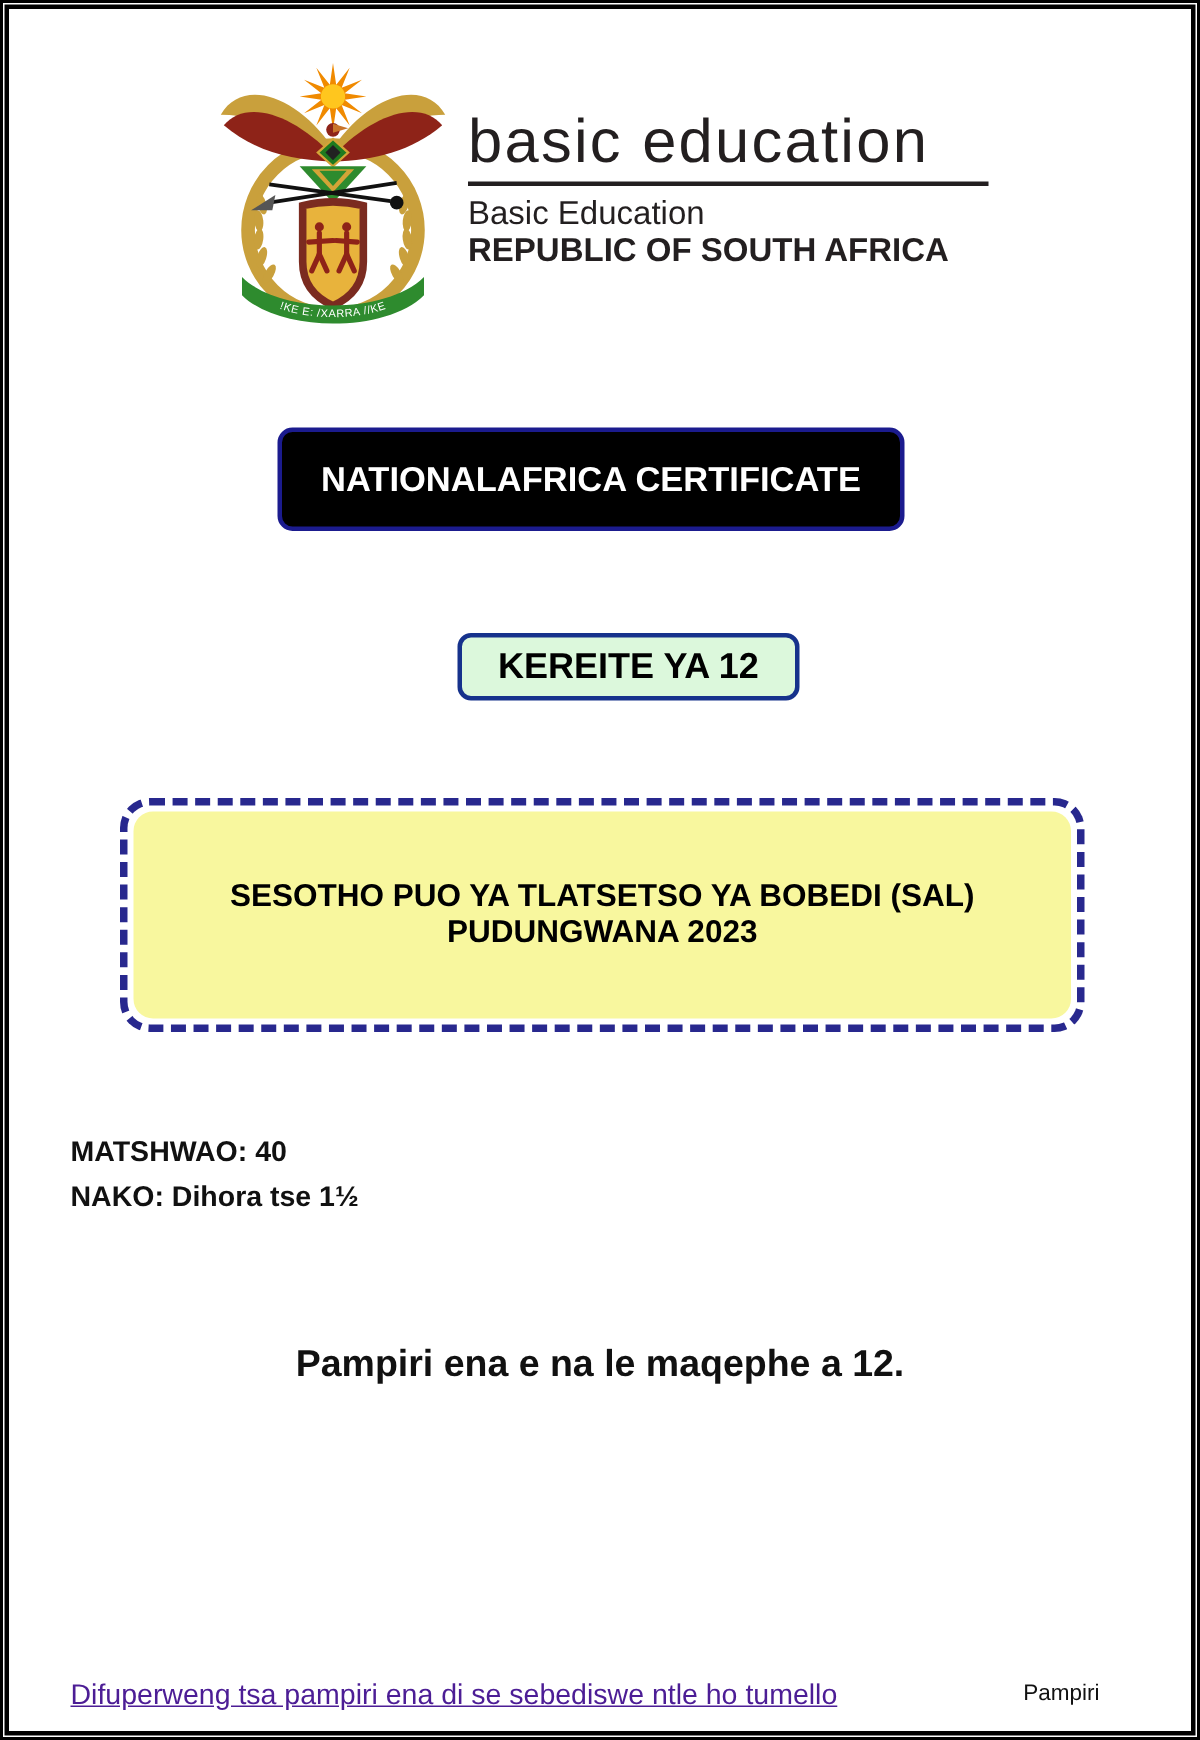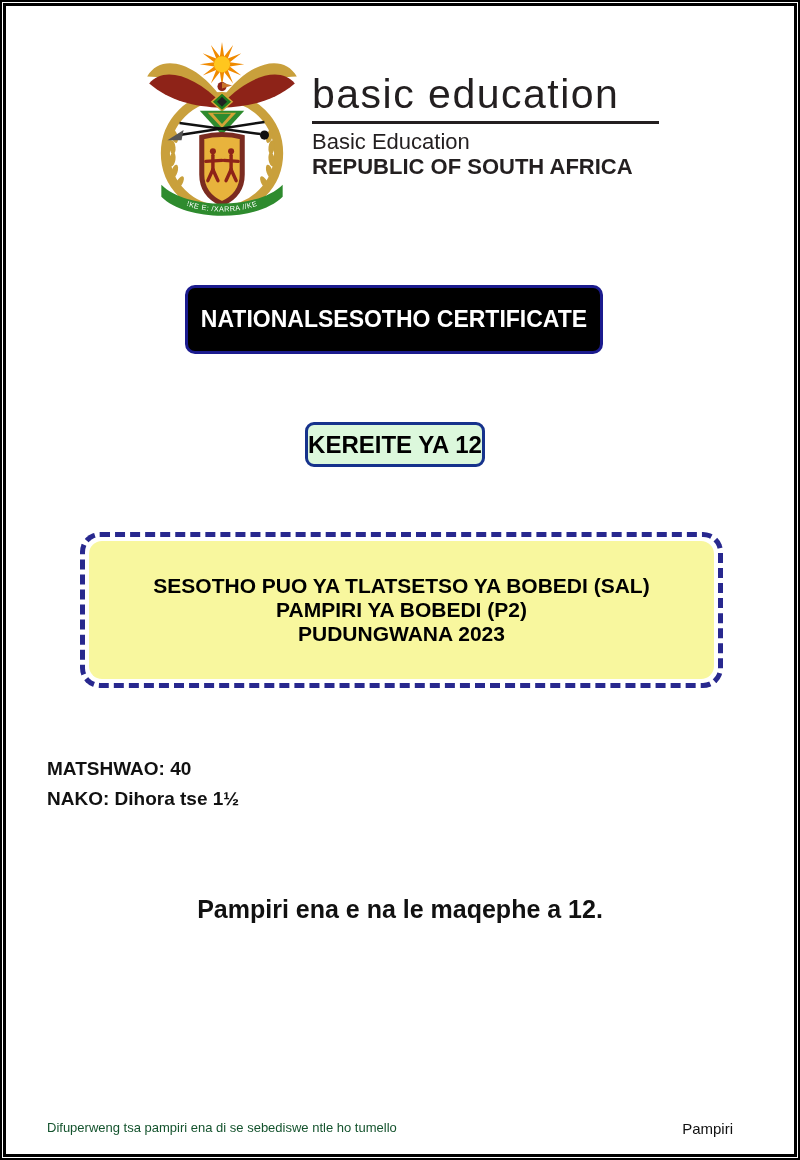--- a/index.html
+++ b/index.html
@@ -22,21 +22,21 @@
   .nsc-banner{
     position:absolute;left:183px;top:283px;width:418px;height:69px;
     background:var(--banner_bg,#000);border:3px solid var(--banner_border,#1b1b8e);
     border-radius:10px;box-sizing:border-box;
     display:flex;justify-content:center;align-items:center;
   }
   .nsc-banner .line{color:#fff;font-weight:700;font-size:23px;line-height:1.3;}
 
   
   .grade-badge{
-    position:absolute;left:303px;top:420px;width:180px;height:45px;
+    position:absolute;left:303px;top:420px;width:228px;height:45px;
     background:var(--grade_bg,#dcf8dc);border:3px solid var(--grade_border,#16328c);
     border-radius:9px;box-sizing:border-box;
     display:flex;justify-content:center;align-items:center;
     font-weight:700;font-size:24px;color:#000;
   }
 
   
   .subject-box{
     position:absolute;left:78px;top:530px;width:643px;height:156px;
     border:5px dashed var(--subject_border,#28288e);border-radius:20px;
@@ -48,21 +48,21 @@
     box-sizing:border-box;
   }
   .subject-line{font-weight:700;font-size:21px;color:#000;text-align:center;}
 
   
   .marks-line{position:absolute;left:45px;top:744px;font-weight:700;font-size:19px;margin-top:12px;}
   .time-line{position:absolute;left:45px;top:786px;font-weight:700;font-size:19px;}
   .pages-note{position:absolute;left:0;top:893px;width:100%;text-align:center;font-weight:700;font-size:25px;}
 
   
-  .footer-left{position:absolute;left:45px;top:1118px;font-size:13px;color:#14532d;}
+  .footer-left{position:absolute;left:45px;top:1118px;font-size:19px;color:#4c1d95;text-decoration:underline;}
   .footer-right{position:absolute;right:65px;top:1118px;font-size:15px;color:#111;}
 </style>
 </head>
 <body>
 
 <div class="page">
   <div class="inner-frame"></div>
 
   <div class="coat-of-arms">
     <svg viewBox="0 0 160 180" width="164" height="182">
@@ -144,31 +144,30 @@
 
   <div class="dept-block">
     <div class="wordmark">basic education</div>
     <div class="wordmark-rule"></div>
     <div class="dept-line">Basic Education</div>
     <div class="dept-line bold">REPUBLIC OF SOUTH AFRICA</div>
   </div>
 
   <div class="nsc-banner">
     <div class="line">NATIONAL</div>
-    <div class="line">SESOTHO CERTIFICATE</div>
+    <div class="line">AFRICA CERTIFICATE</div>
   </div>
 
   <div class="grade-badge">
     <span>KEREITE YA 12</span>
   </div>
 
   <div class="subject-box">
     <div class="subject-box-inner">
       <div class="subject-line">SESOTHO PUO YA TLATSETSO YA BOBEDI (SAL)</div>
-      <div class="subject-line">PAMPIRI YA BOBEDI (P2)</div>
       <div class="subject-line">PUDUNGWANA 2023</div>
     </div>
   </div>
 
   <div class="marks-line">MATSHWAO: 40</div>
   <div class="time-line">NAKO: Dihora tse 1½</div>
 
   <div class="pages-note">Pampiri ena e na le maqephe a 12.</div>
 
   <div class="footer-left">Difuperweng tsa pampiri ena di se sebediswe ntle ho tumello</div>

